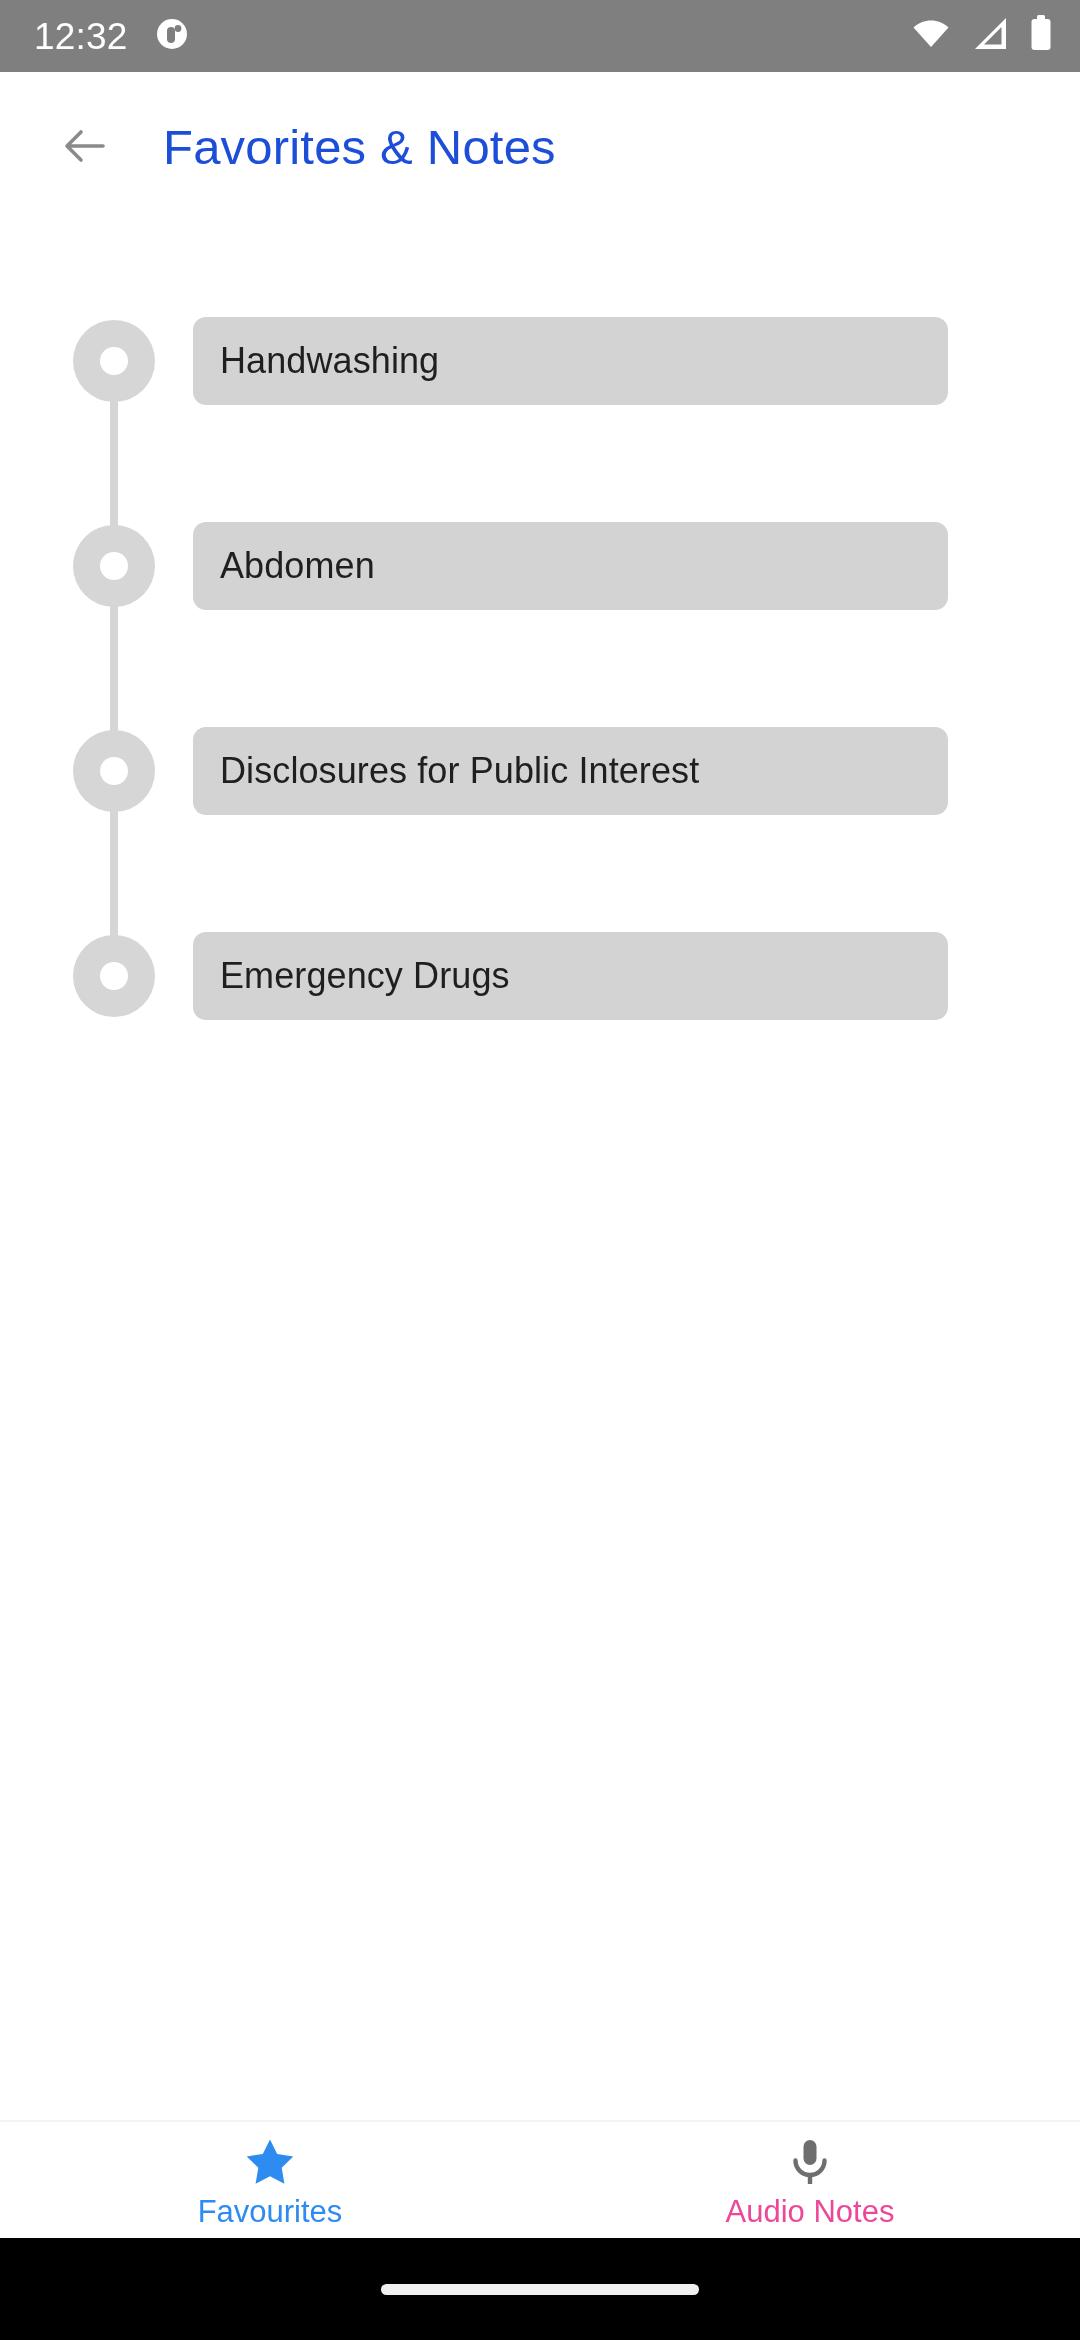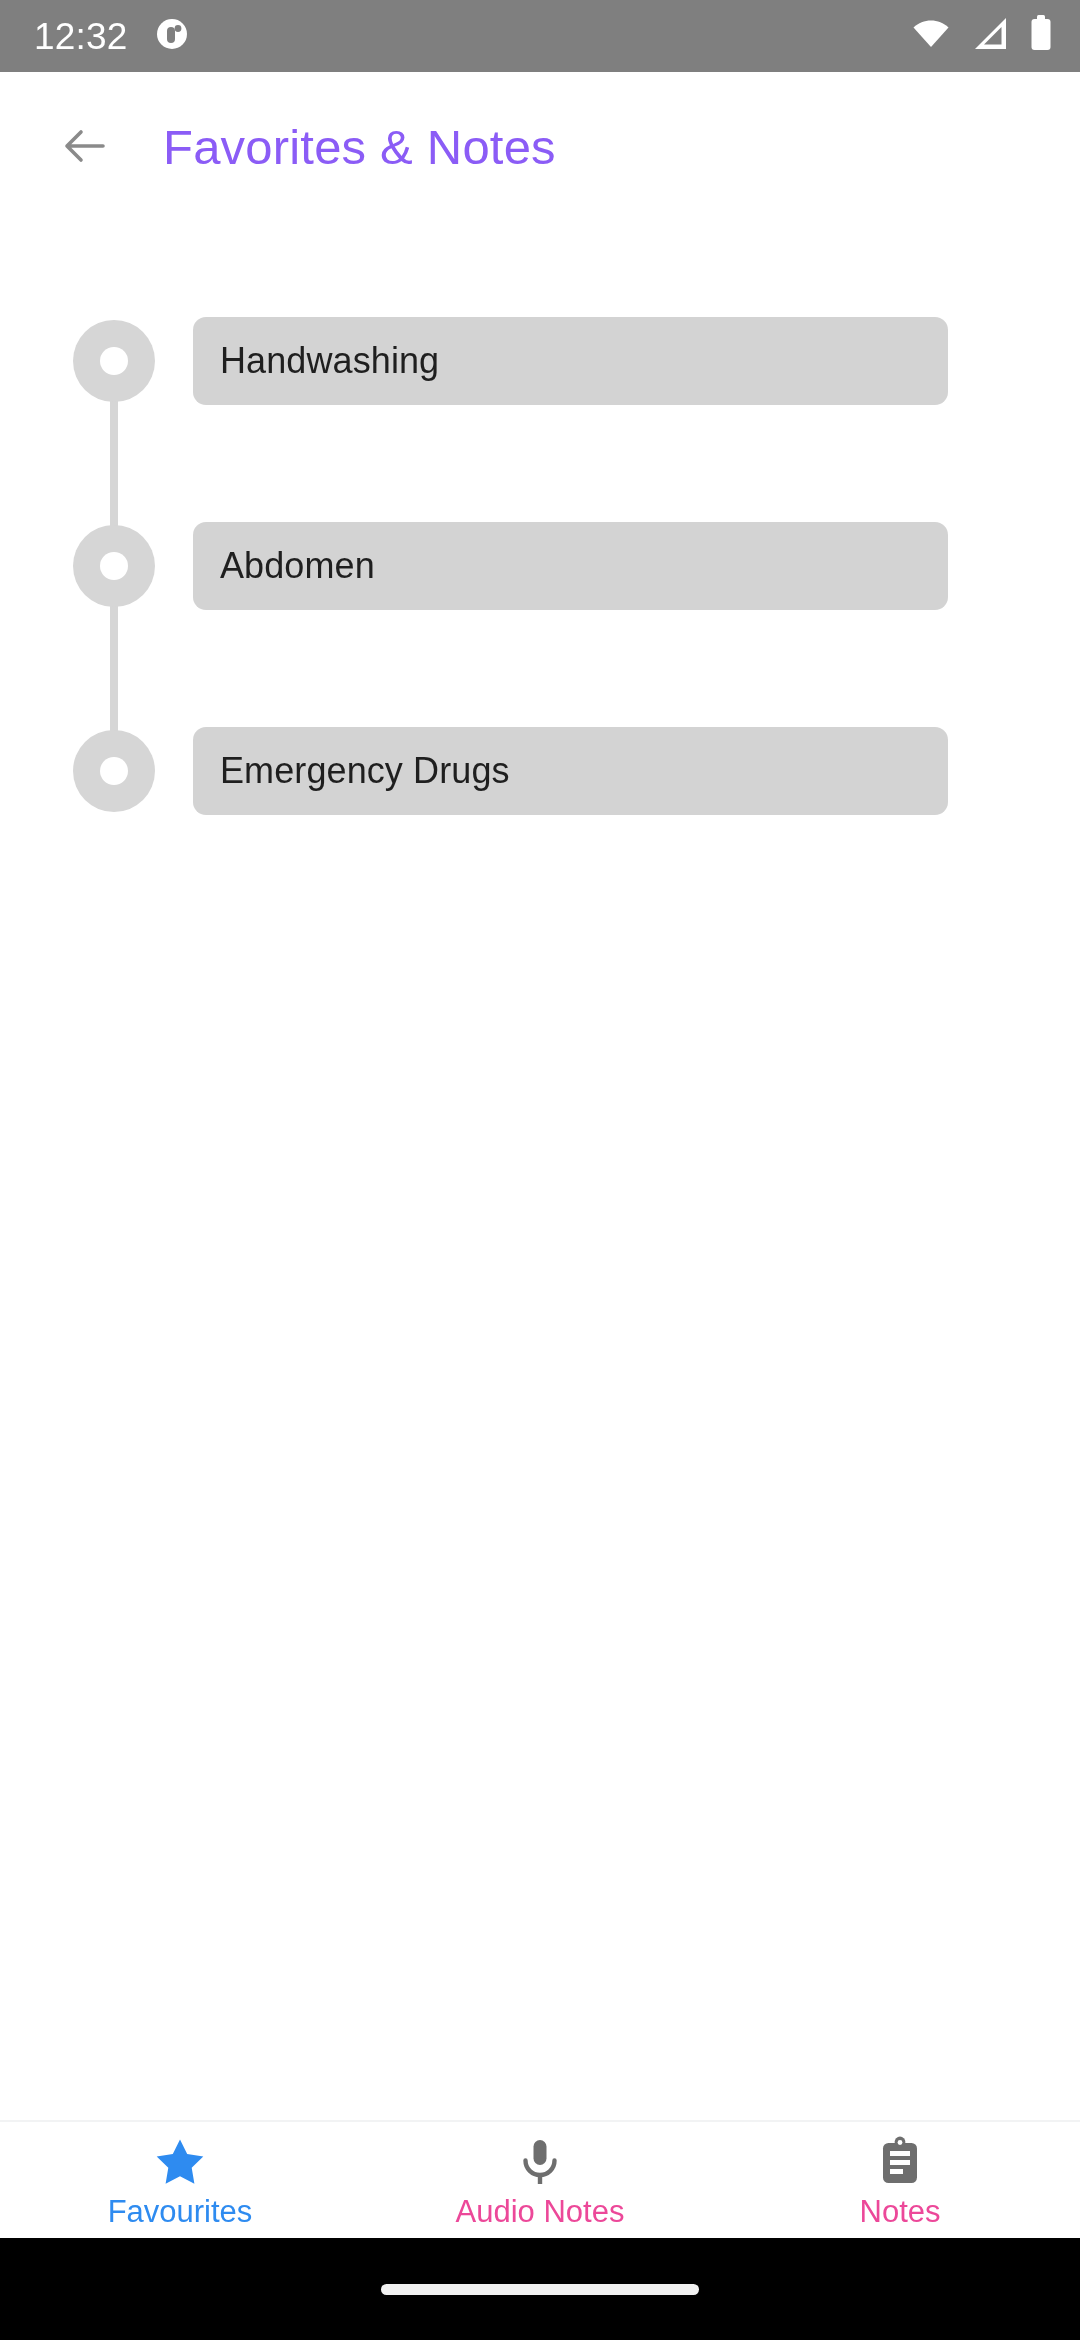--- a/index.html
+++ b/index.html
@@ -66,21 +66,21 @@
     align-items:center;
     justify-content:center;
     background:transparent;
     border:none;
     cursor:pointer;
   }
   .appbar-title {
     margin-left:31px;
     font-size:49px;
     font-weight:400;
-    color:#8b5cf6;
+    color:#1d4ed8;
     letter-spacing:.2px;
     line-height:1;
   }
 
   
   .timeline {
     position:absolute;
     top:300px; left:0;
     width:1080px;
   }
@@ -249,20 +249,27 @@
     </div>
 
     <div class="tl-row">
       <div class="tl-rail"></div>
       <div class="tl-dot"></div>
       <div class="tl-chip">
         <span class="tl-chip-label">Abdomen</span>
       </div>
     </div>
 
+    <div class="tl-row">
+      <div class="tl-rail"></div>
+      <div class="tl-dot"></div>
+      <div class="tl-chip">
+        <span class="tl-chip-label">Disclosures for Public Interest</span>
+      </div>
+    </div>
 
     <div class="tl-row">
       <div class="tl-rail"></div>
       <div class="tl-dot"></div>
       <div class="tl-chip">
         <span class="tl-chip-label">Emergency Drugs</span>
       </div>
     </div>
 
 
@@ -283,33 +290,20 @@
       <span class="nav-icon">
         <svg width="52" height="52" viewBox="0 0 52 52">
           <rect x="19.5" y="4" width="13" height="25" rx="6.5" fill="#6e6e6e"></rect>
           <path d="M11.5 24.5 C11.5 32.8 18 39 26 39 C34 39 40.5 32.8 40.5 24.5" stroke="#6e6e6e" stroke-width="4.4" fill="none" stroke-linecap="round"></path>
           <rect x="23.8" y="38" width="4.4" height="10" fill="#6e6e6e"></rect>
         </svg>
       </span>
       <span class="nav-label">Audio Notes</span>
     </button>
 
-    <button class="nav-item">
-      <span class="nav-icon">
-        <svg width="52" height="52" viewBox="0 0 52 52">
-          <rect x="9" y="7" width="34" height="40" rx="5.5" fill="#6e6e6e"></rect>
-          <circle cx="26" cy="6" r="5.4" fill="#6e6e6e"></circle>
-          <circle cx="26" cy="6.5" r="2.4" fill="#ffffff"></circle>
-          <rect x="16" y="15" width="20" height="5" fill="#ffffff"></rect>
-          <rect x="16" y="24" width="20" height="5" fill="#ffffff"></rect>
-          <rect x="16" y="33" width="13" height="5" fill="#ffffff"></rect>
-        </svg>
-      </span>
-      <span class="nav-label">Notes</span>
-    </button>
 
   </div>
 
   <div class="gesture-bar">
     <div class="gesture-pill"></div>
   </div>
 
 </div>
 
 </body></html>

